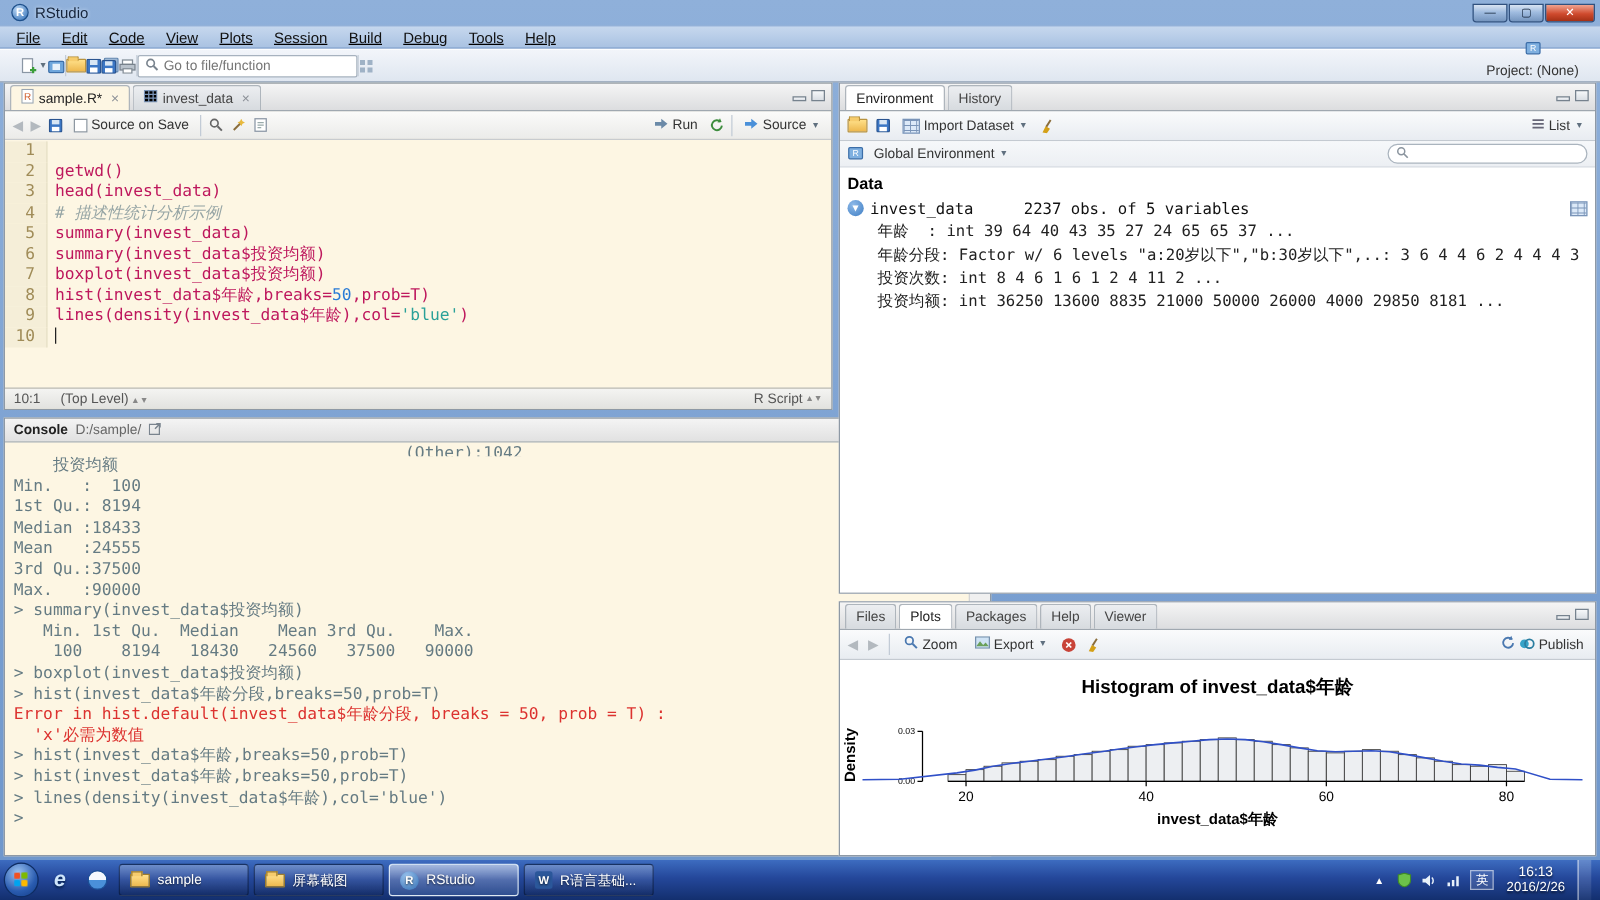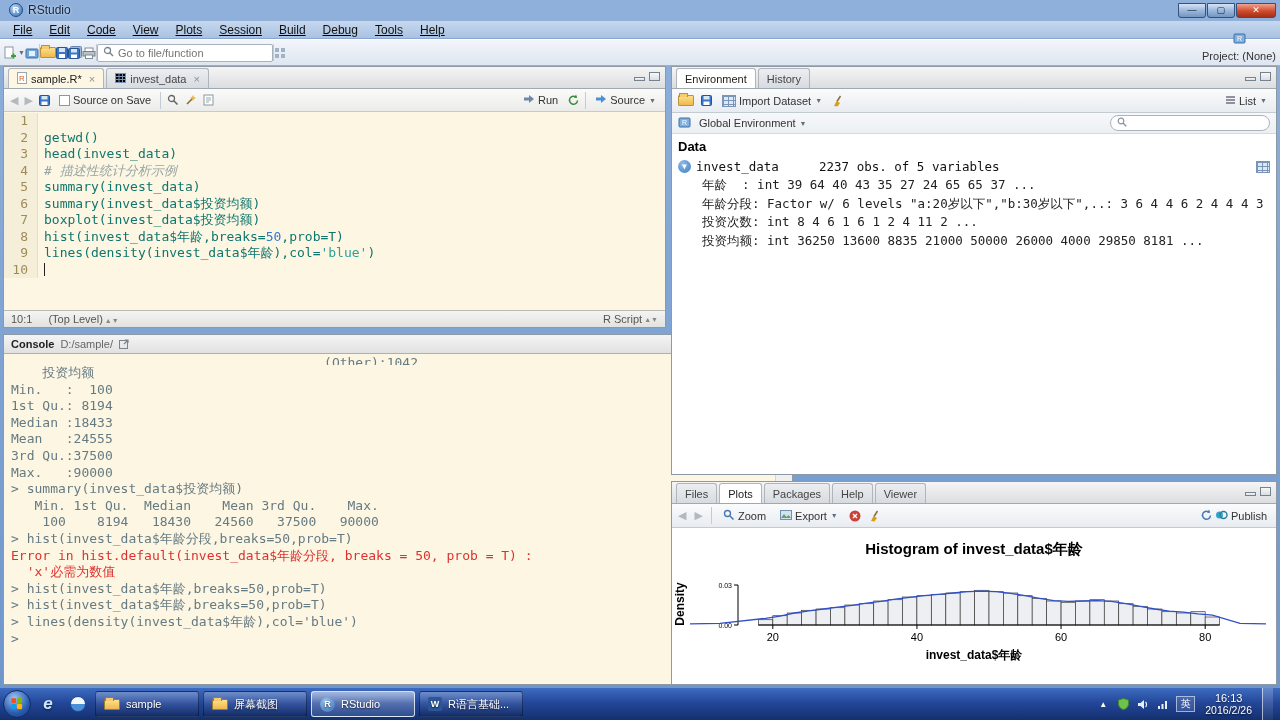--- a/index.html
+++ b/index.html
@@ -10,21 +10,21 @@
   
   #window{position:absolute;left:0;top:0;width:1280px;height:688px;background:linear-gradient(#8fb0da,#6f97cc);}
   .titlebar{height:20px;display:flex;align-items:center;padding:0 4px;color:#16253c;}
   .title-ico{width:14px;height:14px;border-radius:50%;background:radial-gradient(circle at 35% 30%,#bcd8f5,#2d6cb5);color:#fff;font-size:9px;font-weight:bold;display:flex;align-items:center;justify-content:center;margin:0 5px;border:1px solid #1d4f8a;}
   .titletext{font-size:12px;text-shadow:0 0 3px #dce9f7;}
   .winbtns{margin-left:auto;display:flex;gap:1px;padding-top:0;}
   .winbtn{width:28px;height:15px;border:1px solid #31517e;border-radius:0 0 3px 3px;background:linear-gradient(rgba(255,255,255,.65),rgba(255,255,255,.15) 45%,rgba(40,70,110,.25));display:flex;align-items:center;justify-content:center;font-size:9px;color:#0f1e33;}
   .winbtn.close{width:40px;background:linear-gradient(#f0a390,#cf4a2d 55%,#a33015);color:#fff;}
   .menubar{height:19px;display:flex;align-items:center;gap:1px;padding:0 5px;background:linear-gradient(#c7d8ee,#a9c2e2);border-top:1px solid #93b1d8;border-bottom:1px solid #8aa6ce;text-decoration:underline;}
   .menu-item{padding:1px 8px;color:#111;font-size:12px;border-radius:2px;}
-  .toolbar-main{height:27px;background:linear-gradient(#f2f5fa,#dfe6f0);border-top:1px solid #fdfeff;border-bottom:1px solid #a5afbb;display:flex;align-items:center;padding:0 4px;gap:0;color:#333;}
+  .toolbar-main{height:27px;background:linear-gradient(#f2f5fa,#dfe6f0);border-top:1px solid #fdfeff;border-bottom:1px solid #a5afbb;display:flex;align-items:center;padding:0 17px;gap:0;color:#333;}
   .tsep{width:1px;height:17px;background:#c2cbd6;}
   .tbico{display:inline-flex;align-items:center;justify-content:center;}
   .caret-down{font-size:7px;color:#60707f;margin-left:1px;}
   .goto-box{display:flex;align-items:center;gap:4px;width:176px;height:18px;border:1px solid #a7b2bf;border-radius:2px;background:#fff;padding:0 5px;}
   .goto-box input{border:none;outline:none;width:140px;font-size:11px;color:#444;font-family:"Liberation Sans",sans-serif;}
   .proj{margin-left:auto;display:flex;align-items:center;gap:4px;font-size:11px;color:#333;flex-direction:column;}
 
   
   #panes{position:absolute;left:3px;right:3px;top:66px;bottom:3px;}
   .pane{position:absolute;background:#fff;border:1px solid #8e99a5;overflow:hidden;}
@@ -45,21 +45,21 @@
   
   .edtoolbar{height:23px;border-bottom:1px solid #c8cbce;background:linear-gradient(#fbfbfa,#ebebe9);display:flex;align-items:center;gap:6px;padding:0 6px;font-size:11px;color:#333;}
   .dis{color:#b3b9bf;}
   .chk{width:11px;height:11px;border:1px solid #8d97a1;background:#fff;display:inline-block;}
   .edspacer{flex:1;}
   .tbtn{display:flex;align-items:center;gap:3px;padding:1px 3px;border-radius:2px;}
   .code-area{position:absolute;top:46px;bottom:17px;left:0;right:0;overflow:hidden;font-family:"DejaVu Sans Mono",monospace;font-size:13px;line-height:16.5px;}
   .cline{display:flex;white-space:pre;}
   .gnum{width:34px;text-align:right;padding-right:9px;color:#a08c58;background:#f5eed8;border-right:1px solid #e6dfc5;flex:none;}
   .cbody{padding-left:6px;}
-  .tok-code{color:#0f766e;}
+  .tok-code{color:#be185d;}
   .tok-comment{color:#96a5a5;font-style:italic;}
   .tok-number{color:#2a7bd6;}
   .tok-string{color:#2aa198;}
   .caret{display:inline-block;width:1px;height:13px;background:#222;vertical-align:-2px;}
   .statusbar{position:absolute;bottom:0;left:0;right:0;height:17px;background:linear-gradient(#f4f4f2,#e2e2df);border-top:1px solid #b9b9b5;display:flex;align-items:center;font-size:11px;color:#555;padding:0 7px;gap:16px;}
   .updn{font-size:7px;color:#888;margin-left:2px;}
   .sright{margin-left:auto;display:flex;align-items:center;}
 
   
   .console-head{height:19px;display:flex;align-items:center;gap:6px;padding:0 7px;background:linear-gradient(#f4f4f4,#e1e1e1);border-bottom:1px solid #a8b0b8;font-size:11px;}
@@ -358,20 +358,21 @@
             <div class="cl-out">    投资均额</div>
             <div class="cl-out">Min.   :  100</div>
             <div class="cl-out">1st Qu.: 8194</div>
             <div class="cl-out">Median :18433</div>
             <div class="cl-out">Mean   :24555</div>
             <div class="cl-out">3rd Qu.:37500</div>
             <div class="cl-out">Max.   :90000</div>
             <div class="cl-in">&gt; summary(invest_data$投资均额)</div>
             <div class="cl-out">   Min. 1st Qu.  Median    Mean 3rd Qu.    Max.</div>
             <div class="cl-out">    100    8194   18430   24560   37500   90000</div>
+            <div class="cl-in">&gt; boxplot(invest_data$投资均额)</div>
             <div class="cl-in">&gt; hist(invest_data$年龄分段,breaks=50,prob=T)</div>
             <div class="cl-err">Error in hist.default(invest_data$年龄分段, breaks = 50, prob = T) :</div>
             <div class="cl-err">  'x'必需为数值</div>
             <div class="cl-in">&gt; hist(invest_data$年龄,breaks=50,prob=T)</div>
             <div class="cl-in">&gt; hist(invest_data$年龄,breaks=50,prob=T)</div>
             <div class="cl-in">&gt; lines(density(invest_data$年龄),col='blue')</div>
             <div class="cl-in">&gt; </div>
           </div>
         <div class="vscroll">
           <span class="varrow up">▲</span>

